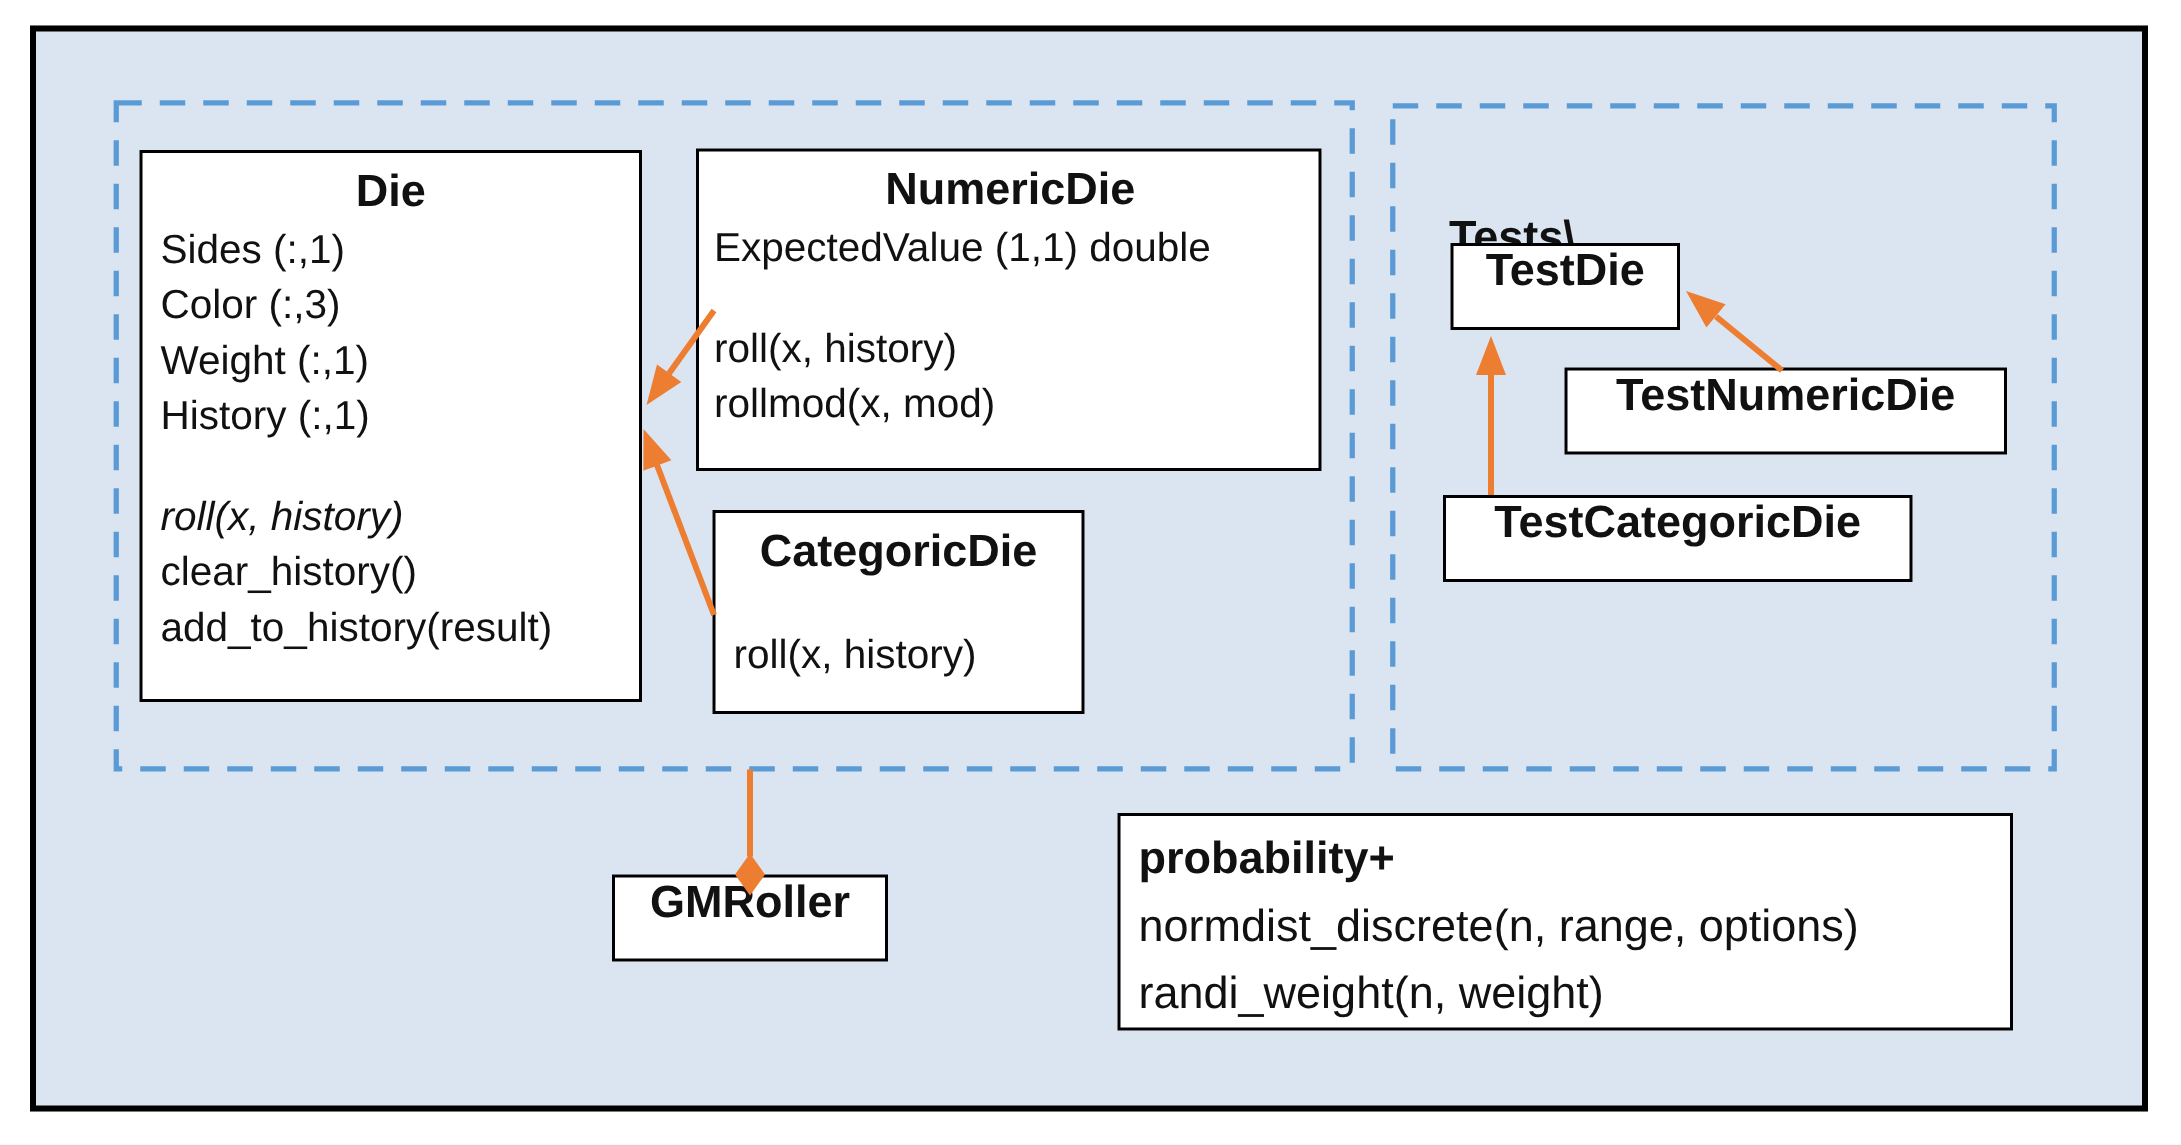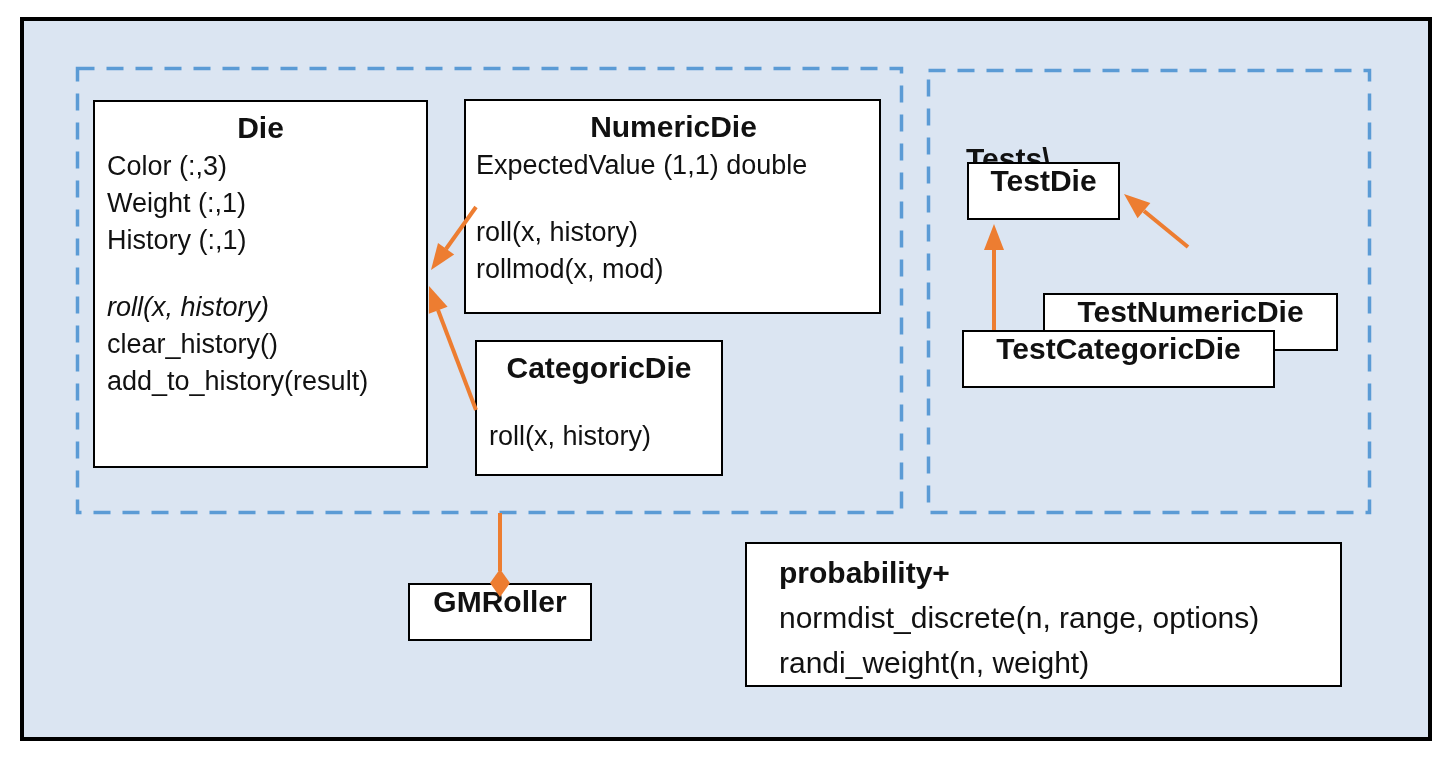--- a/index.html
+++ b/index.html
@@ -51,21 +51,21 @@
     display: flex; align-items: flex-start; justify-content: center;
     font-weight: bold; font-size: 30px; white-space: nowrap;
   }
 
   .package-label {
     position: absolute; font-weight: bold; font-size: 30px;
     white-space: nowrap;
     margin-top: 44px;
   }
 
-  .prob-box { padding: 6px 32px; }
+  .prob-box { padding: 6px 12px; }
   .prob-title { font-weight: bold; font-size: 30px; line-height: 45px; text-align: left; white-space: nowrap; }
   .prob-line { font-size: 30px; line-height: 45px; white-space: nowrap; }
 
   svg.overlay {
     position: absolute; left: 0; top: 0;
     width: 1454px; height: 763px;
     pointer-events: none;
   }
   .panel-outline {
     fill: none;
@@ -78,20 +78,21 @@
 </style>
 </head>
 <body>
 
 <div id="canvas">
 
   <div class="frame"></div>
 
   <div class="class-box" style="left:93px; top:100px; width:335px; height:368px;">
     <div class="box-title">Die</div>
+    <div class="line">Sides (:,1)</div>
     <div class="line">Color (:,3)</div>
     <div class="line">Weight (:,1)</div>
     <div class="line">History (:,1)</div>
     <div class="line blank"></div>
     <div class="line italic">roll(x, history)</div>
     <div class="line">clear_history()</div>
     <div class="line">add_to_history(result)</div>
   </div>
 
   <div class="class-box" style="left:464px; top:99px; width:417px; height:215px; padding-left:10px; padding-right:8px;">
@@ -106,21 +107,21 @@
     <div class="box-title">CategoricDie</div>
     <div class="line blank"></div>
     <div class="line">roll(x, history)</div>
   </div>
 
   <div class="package-label" style="left:966px; top:98px;">Tests\</div>
 
   <div class="mini-box" style="left:967px; top:162px; width:153px; height:58px;">
     <span>TestDie</span>
   </div>
-  <div class="mini-box" style="left:1043px; top:245px; width:295px; height:58px;margin-top:48px;">
+  <div class="mini-box" style="left:1043px; top:245px; width:295px; height:58px;">
     <span>TestNumericDie</span>
   </div>
   <div class="mini-box" style="left:962px; top:330px; width:313px; height:58px;">
     <span>TestCategoricDie</span>
   </div>
 
   <div class="mini-box" style="left:408px; top:583px; width:184px; height:58px;">
     <span>GMRoller</span>
   </div>
 

